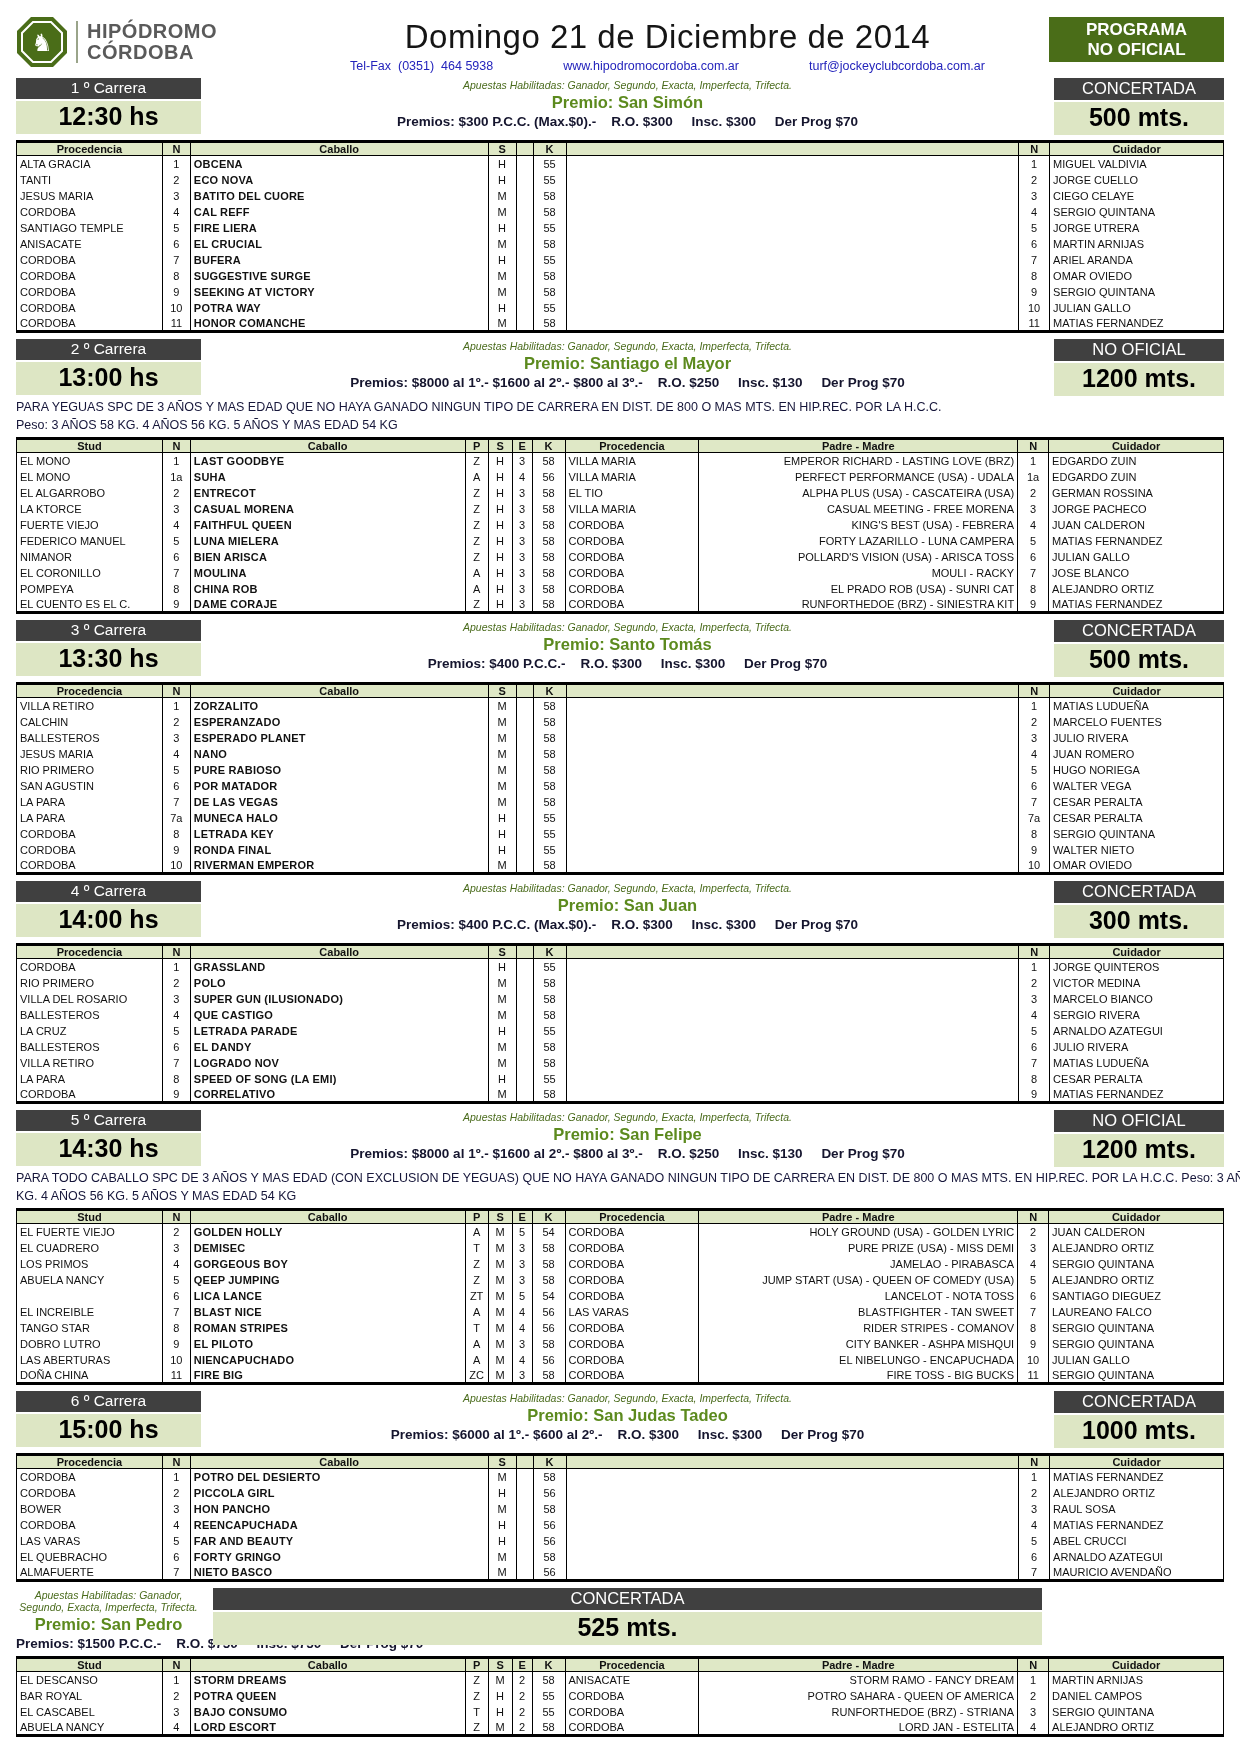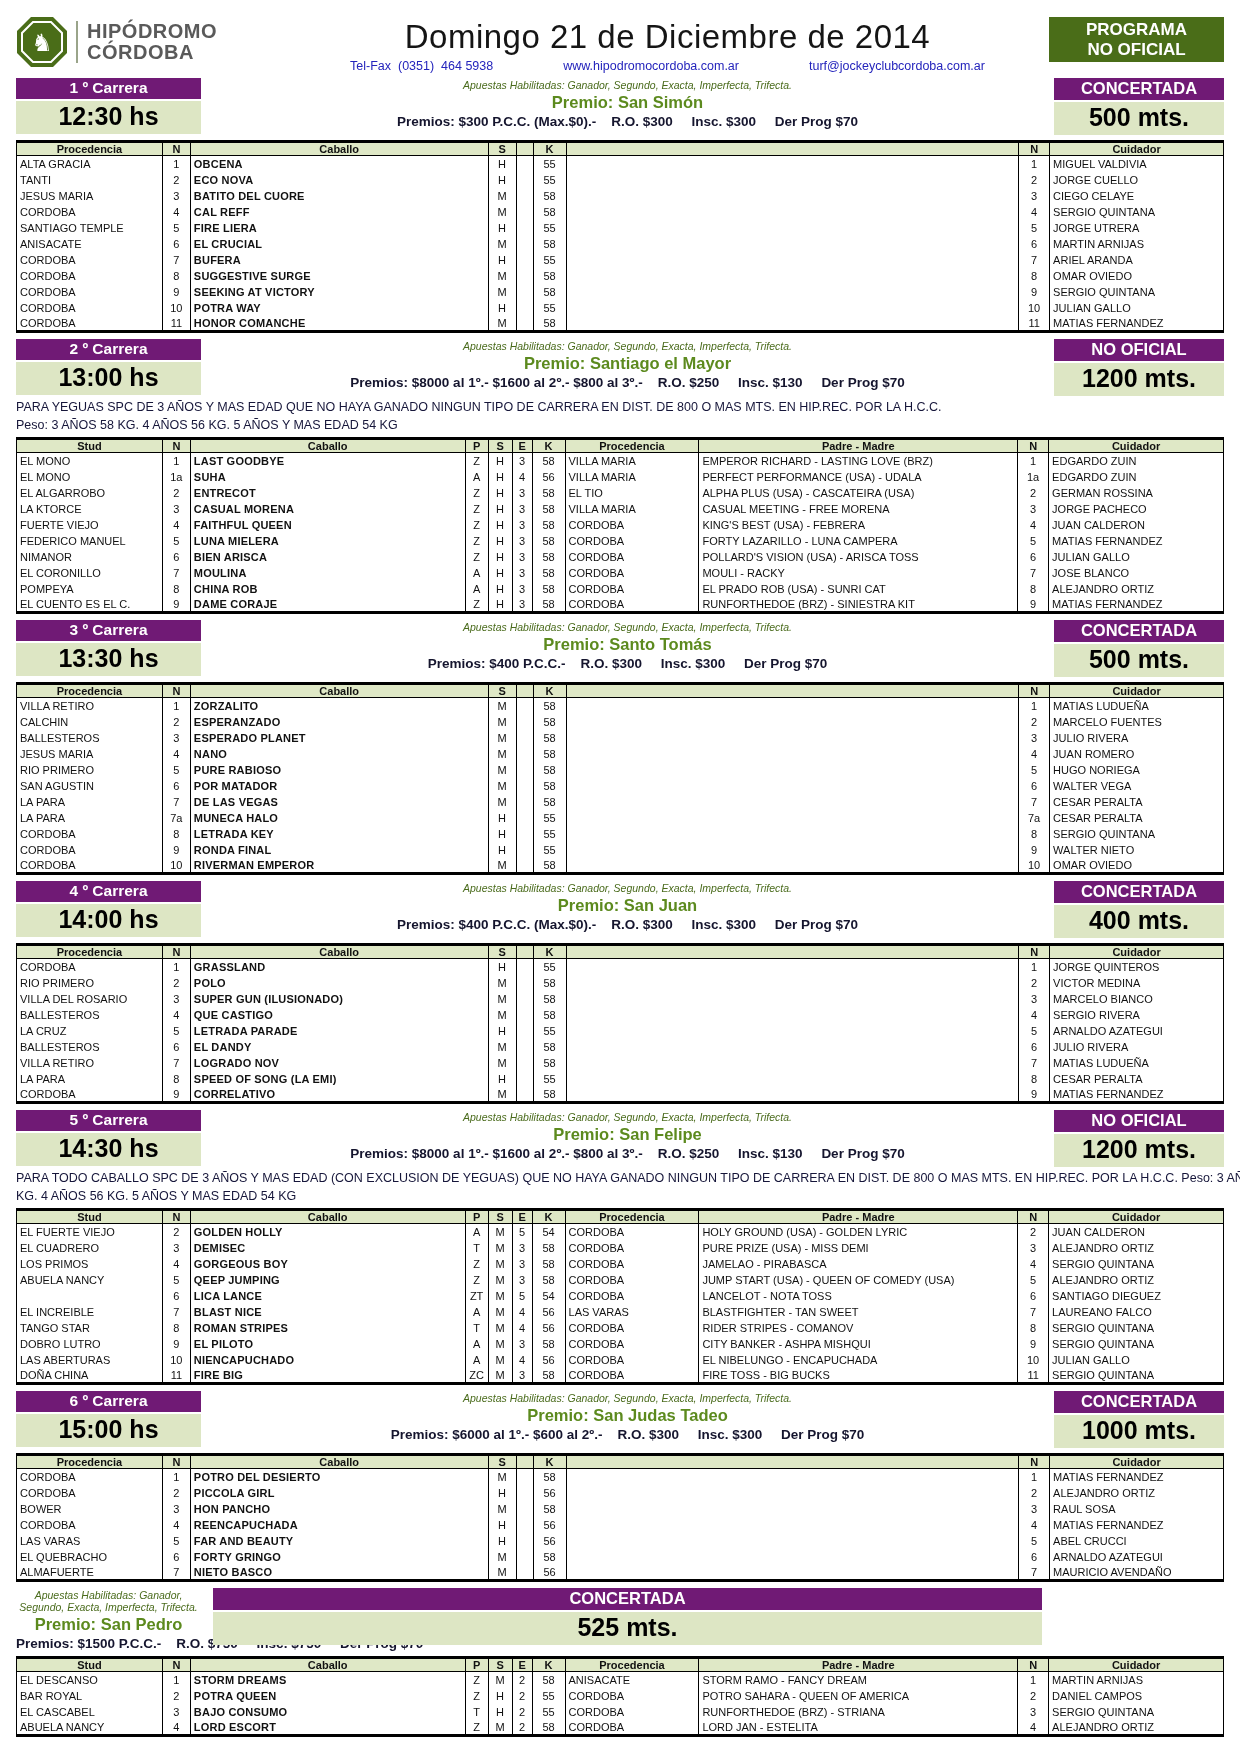--- a/index.html
+++ b/index.html
@@ -13,38 +13,38 @@
   .top-header { display:grid; grid-template-columns:270px 1fr 175px; align-items:start; }
   .logo { display:flex; align-items:center; gap:8px; padding-top:4px; }
   .logo-text { color:#5a5a5a; font-size:20px; font-weight:700; letter-spacing:.5px; line-height:1.05; border-left:2px solid #9aa48a; padding-left:9px; }
   .title { text-align:center; font-size:33px; font-weight:500; color:#151515; letter-spacing:.5px; padding-top:6px; }
   .top-badge { background:#4a6d18; color:#fff; text-align:center; font-weight:700; font-size:17px; line-height:1.15; padding:3px 2px; margin-top:5px; }
   .contact { display:flex; justify-content:center; gap:70px; color:#2424bc; font-size:12.5px; margin-top:3px; }
   .contact span { white-space:pre; }
   
   .race-band { display:grid; grid-template-columns:185px 1fr 170px; column-gap:12px; margin-top:5px; }
   .box-left, .box-right { display:flex; flex-direction:column; }
-  .bar { background:#701a75; color:#fff; font-weight:700; text-align:center; font-size:15.5px; padding:1px 0 2px; }
+  .bar { background:#404040; color:#fff; font-weight:400; text-align:center; font-size:15.5px; padding:1px 0 2px; }
   .box-right .bar { font-size:16.5px; }
   .lightbox { background:#dde6c4; color:#000; font-weight:700; text-align:center; font-size:25px; padding:1px 0 3px; margin-top:2px; }
   .band-center { text-align:center; padding-top:1px; }
   .apuestas { color:#4a6b1c; font-style:italic; font-size:10.5px; }
   .premio { color:#5c8a1e; font-weight:700; font-size:16.5px; margin-top:2px; }
   .premios { color:#15152e; font-weight:700; font-size:13.5px; margin-top:2px; white-space:pre; }
   .cond { text-align:left; font-size:12.5px; color:#16163a; margin-top:4px; white-space:nowrap; }
   
   table.rtable { width:100%; border-collapse:collapse; table-layout:fixed; margin-top:5px; margin-bottom:6px;
     border-left:1px solid #000; border-right:1px solid #000; border-bottom:3px solid #000; }
   table.rtable th { background:#dfe8c6; font-size:11px; font-weight:700; border-top:3px solid #000; border-bottom:1px solid #000; height:14px; padding:0 2px; overflow:hidden; white-space:nowrap; }
   table.rtable td { height:16px; padding:0 3px; font-size:11px; overflow:hidden; white-space:nowrap; vertical-align:middle; }
   table.rtable th + th, table.rtable td + td { border-left:1px solid #000; }
   td.c-num, th.c-num { text-align:center; font-size:10.5px; }
   td.c-mid { text-align:center; }
   td.c-horse { font-weight:700; font-size:13.5px; letter-spacing:.2px; }
-  td.c-padre { font-size:10.5px; }
+  td.c-padre { font-size:10.5px;text-align:right; }
   td.c-left { text-align:left; }
 </style>
 </head>
 <body>
 
 <div class="top-header">
   <div class="logo">
     <svg width="52" height="52" viewBox="0 0 52 52">
       <polygon points="15,1 37,1 51,15 51,37 37,51 15,51 1,37 1,15" fill="#4a6d18"></polygon>
       <polygon points="17,6 35,6 46,17 46,35 35,46 17,46 6,35 6,17" fill="none" stroke="#fff" stroke-width="2"></polygon>
@@ -589,21 +589,21 @@
           <div class="bar">4 º Carrera</div>
           <div class="lightbox">14:00 hs</div>
         </div>
         <div class="band-center">
           <div class="apuestas">Apuestas Habilitadas: Ganador, Segundo, Exacta, Imperfecta, Trifecta.</div>
           <div class="premio">Premio: San Juan</div>
           <div class="premios">Premios: $400 P.C.C. (Max.$0).-    R.O. $300     Insc. $300     Der Prog $70</div>
         </div>
         <div class="box-right">
           <div class="bar">CONCERTADA</div>
-          <div class="lightbox">400 mts.</div>
+          <div class="lightbox">300 mts.</div>
         </div>
       </div>
       <table class="rtable">
         <colgroup>
           <col style="width: 12.086%;">
           <col style="width: 2.318%;">
           <col style="width: 24.669%;">
           <col style="width: 2.318%;">
           <col style="width: 1.407%;">
           <col style="width: 2.732%;">

